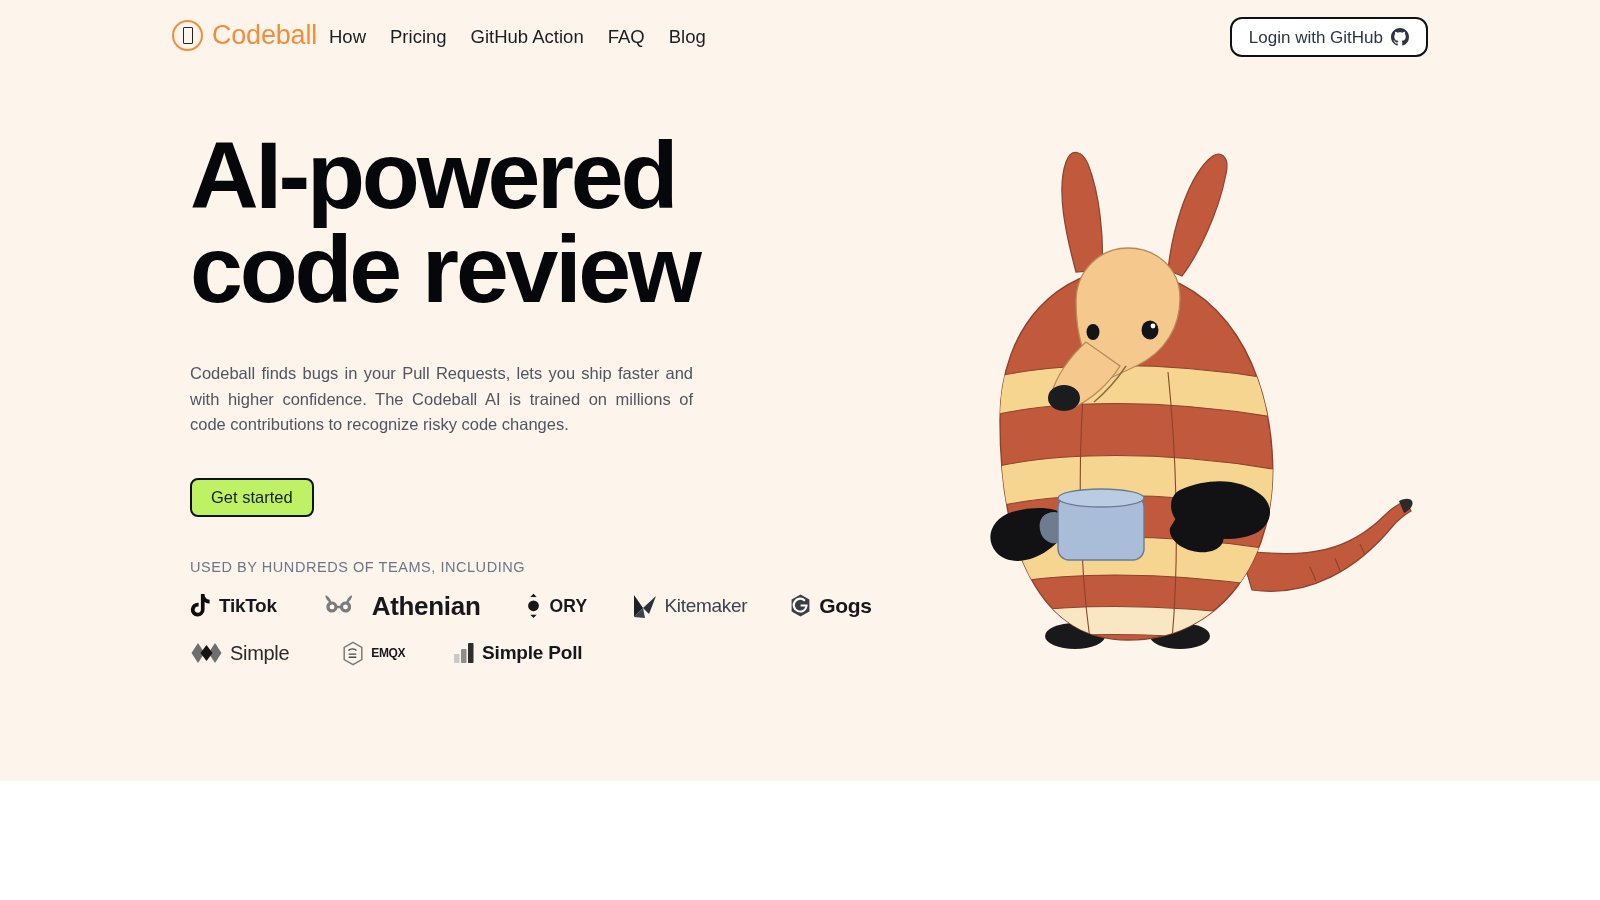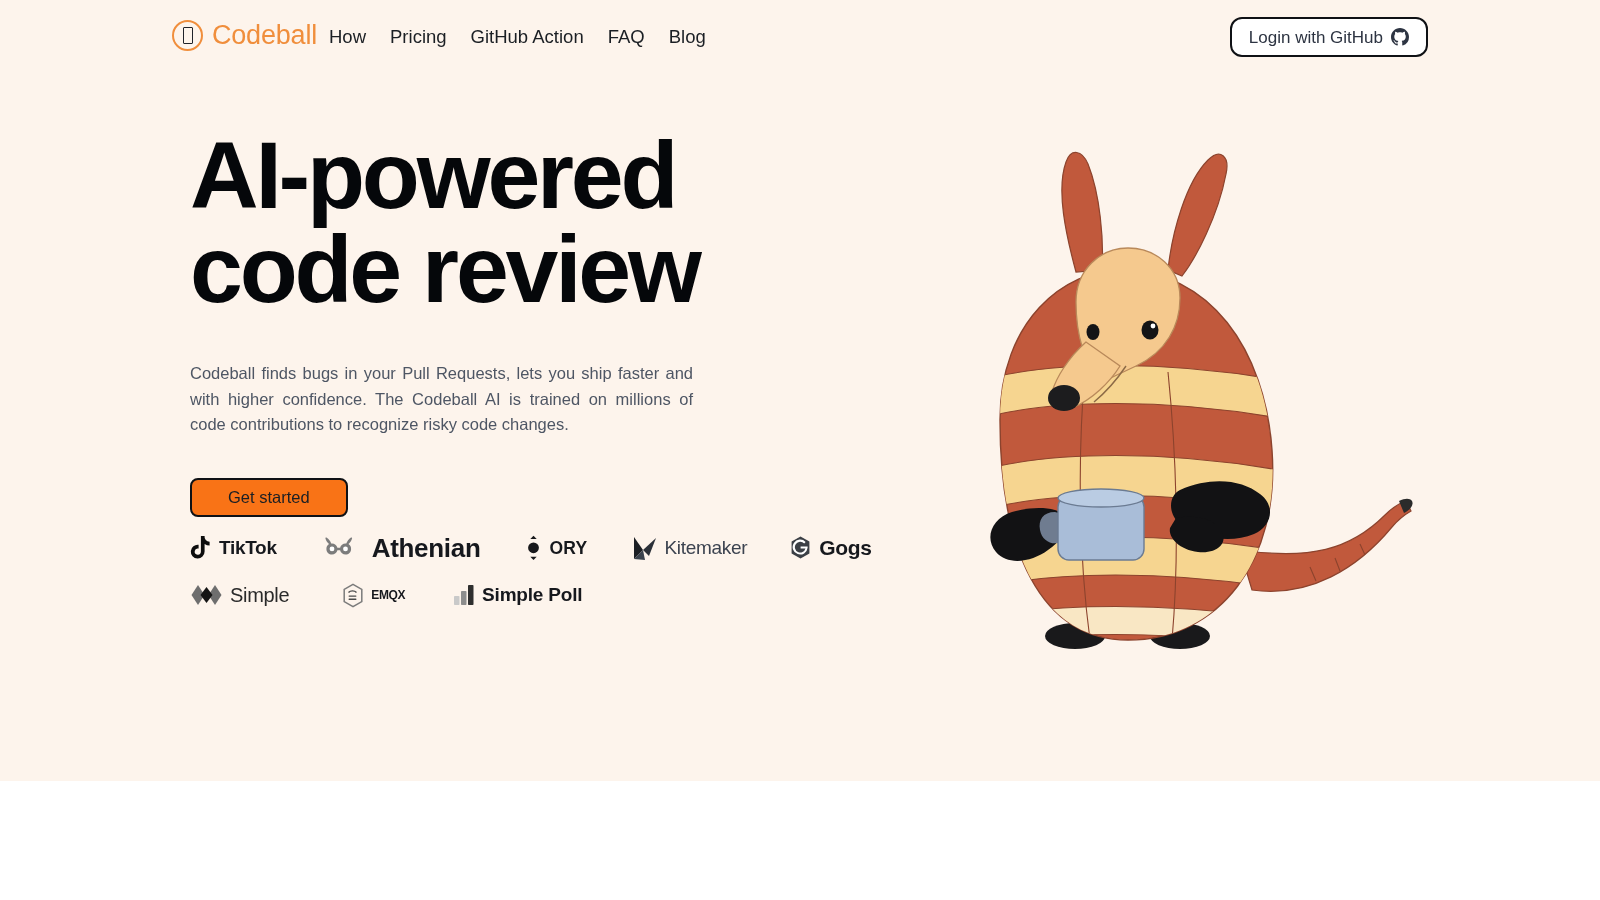--- a/index.html
+++ b/index.html
@@ -82,22 +82,22 @@
     width: 503px;
     font-size: 16.5px;
     line-height: 25.5px;
     color: #4e5664;
     text-align: justify;
   }
 
   .cta {
     margin-top: 40px;
     display: inline-flex; align-items: center; justify-content: center;
-    height: 39px; padding: 0 36px;
-    background: #f97316; color: #1b1f24;
+    height: 39px; padding: 0 19px;
+    background: #bef264; color: #1b1f24;
     border: 2px solid #0f1115; border-radius: 8px;
     font-size: 16.5px; font-family: inherit; cursor: pointer; line-height: 1;
   }
 
   .used-by {
     margin-top: 42px;
     font-size: 14.5px; letter-spacing: 0.55px;
     color: #6d7686; text-transform: uppercase;
   }
 
@@ -162,20 +162,21 @@
   <div class="hero-left">
     <h1 class="headline">
       <span>AI-powered</span>
       <span class="l2">code review</span>
     </h1>
 
     <p class="sub">Codeball finds bugs in your Pull Requests, lets you ship faster and with higher confidence. The Codeball AI is trained on millions of code contributions to recognize risky code changes.</p>
 
     <button class="cta">Get started</button>
 
+    <div class="used-by">USED BY HUNDREDS OF TEAMS, INCLUDING</div>
 
     <div class="logo-rows">
 
       <div class="logo-row r1">
 
         <div class="logo sp-tiktok">
           <svg width="22" height="25" viewBox="0 0 22 25">
             <path fill="#0d0d0d" d="M14.6 0h-3.7v15.6a3.1 3.1 0 1 1-2.3-3v-3.8A6.9 6.9 0 1 0 14.6 15.6V7.9a8.6 8.6 0 0 0 5 1.6V5.8a5 5 0 0 1-5-5.8z"></path>
           </svg>
           <span class="lbl">TikTok</span>

